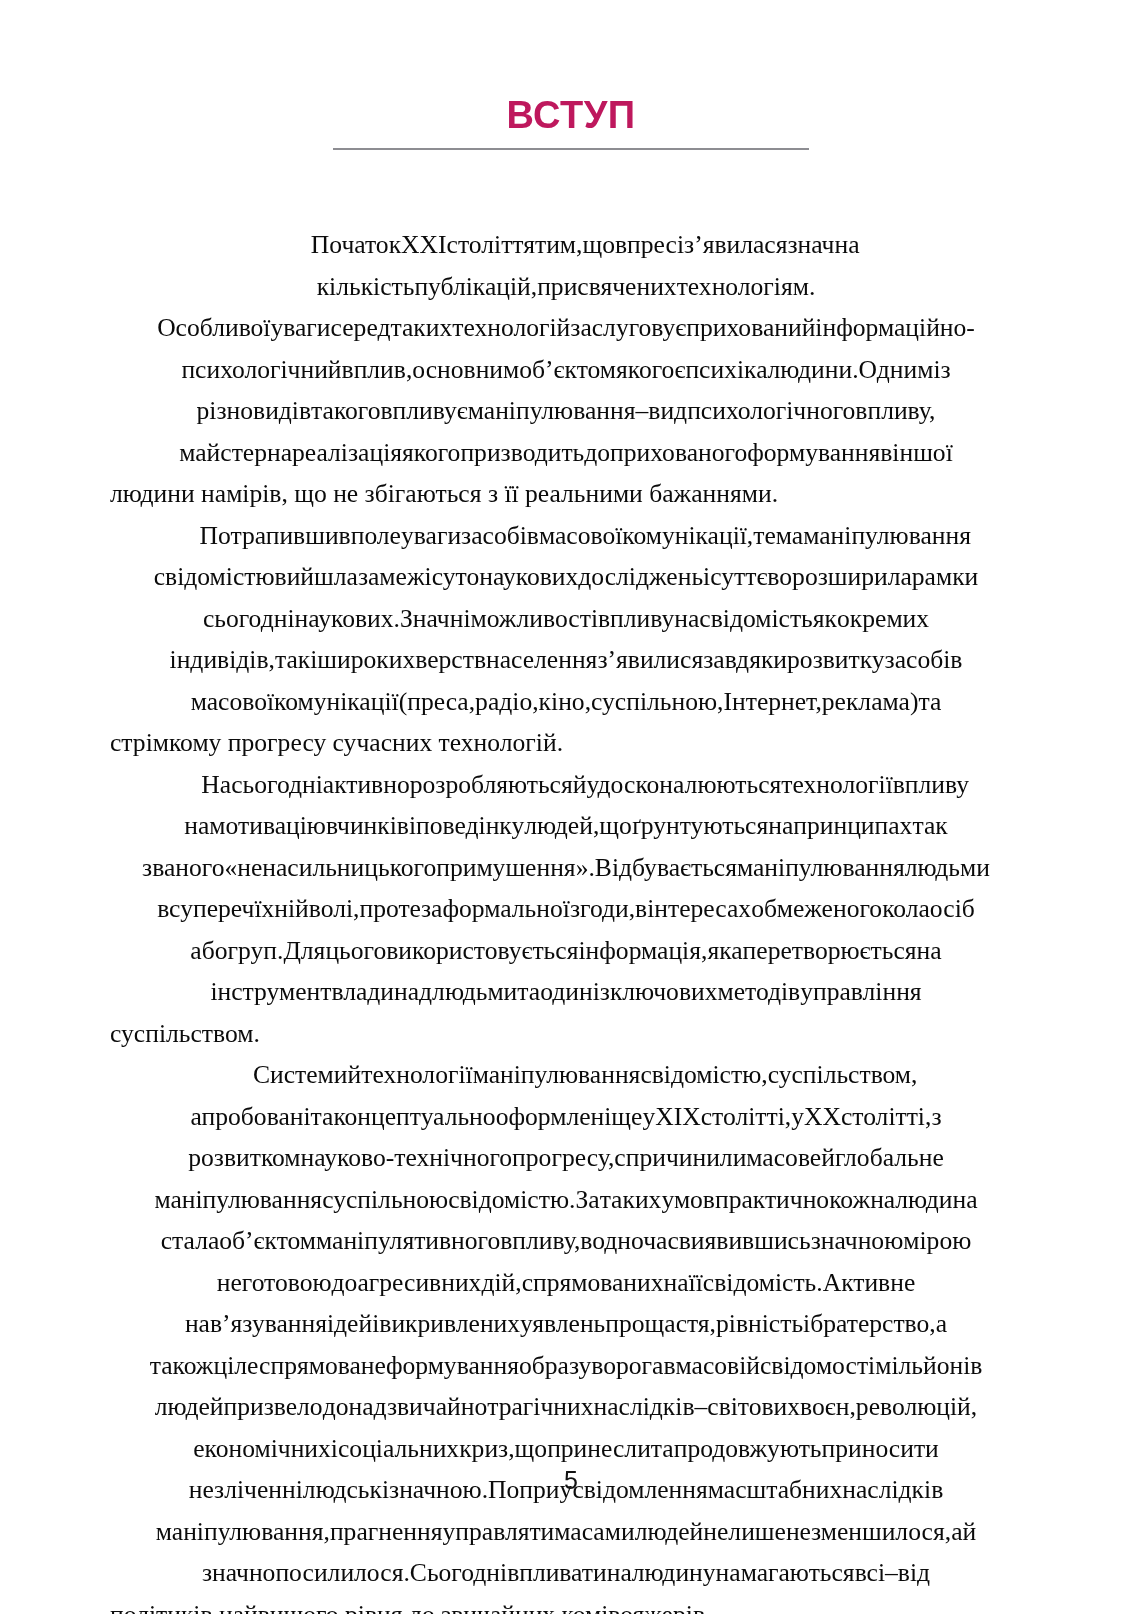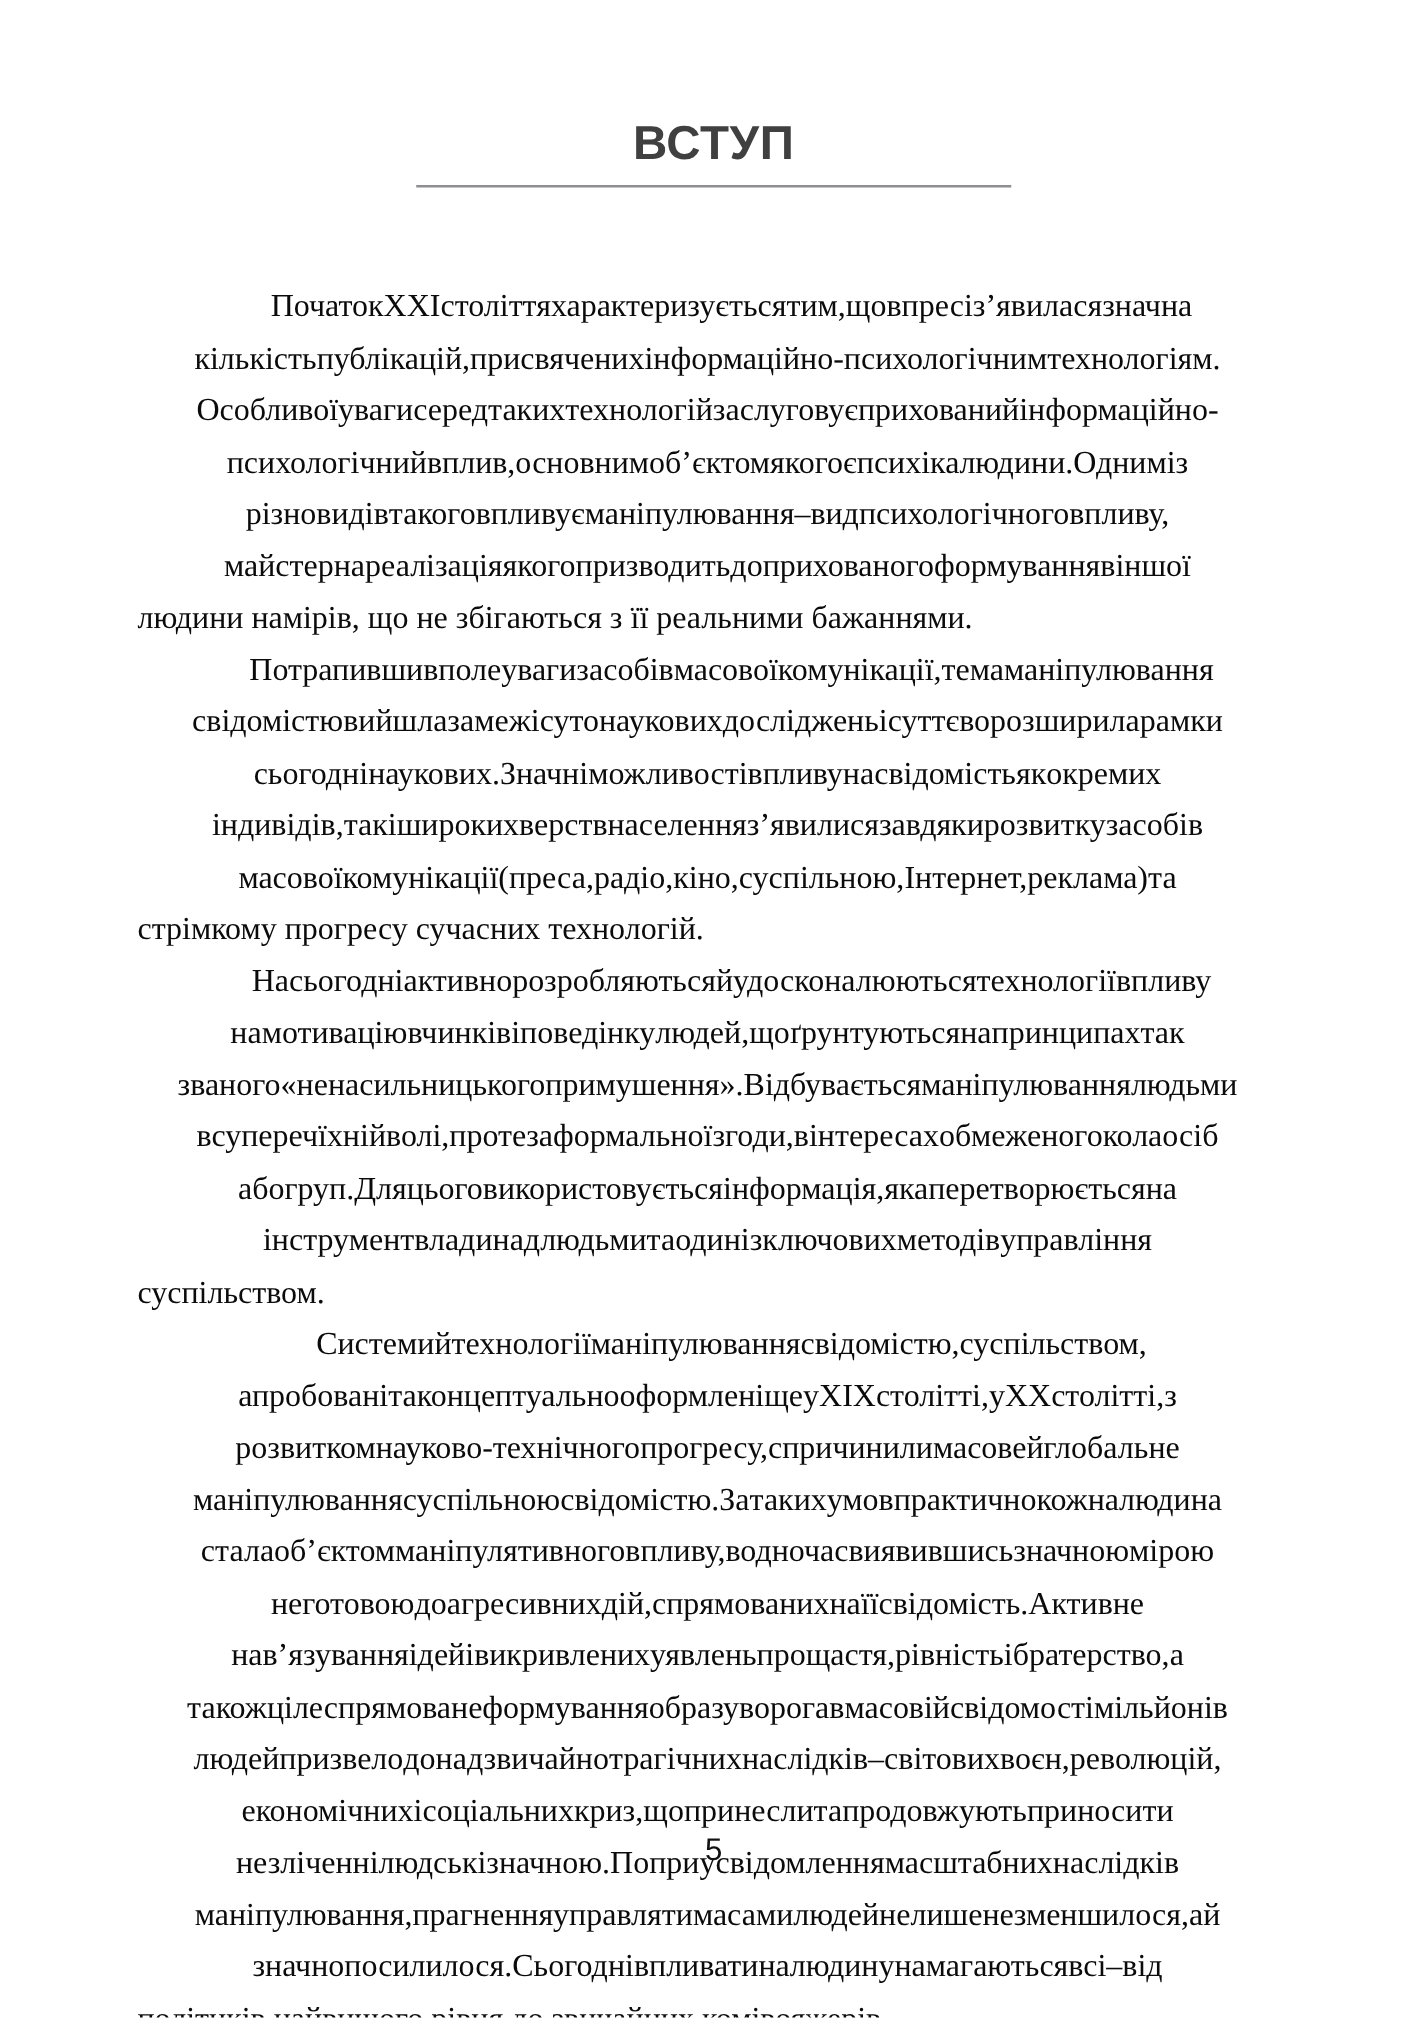--- a/index.html
+++ b/index.html
@@ -29,21 +29,21 @@
     right: 0;
     top: 96px;
     text-align: center;
   }
   .page-heading {
     font-family: "Liberation Sans", "DejaVu Sans", sans-serif;
     font-weight: 700;
     font-size: 38px;
     line-height: 1.05;
     letter-spacing: 0.5px;
-    color: #404040;
+    color: #be185d;
     margin: 0;
   }
   .heading-rule {
     width: 476px;
     height: 0;
     margin: 12px auto 0 auto;
     border: 0;
     border-top: 2px solid #8d8d92;
   }
 
@@ -98,33 +98,31 @@
     <h1 class="page-heading">ВСТУП</h1>
     <hr class="heading-rule">
   </div>
 
   <div class="body-text">
     <p>
         <span class="ln just">
           <span>&nbsp;&nbsp;&nbsp;&nbsp;&nbsp;&nbsp;Початок</span>
           <span>XXI</span>
           <span>століття</span>
-          <span>характеризується</span>
           <span>тим,</span>
           <span>що</span>
           <span>в</span>
           <span>пресі</span>
           <span>з’явилася</span>
           <span>значна</span>
         </span>
         <span class="ln just">
           <span>кількість</span>
           <span>публікацій,</span>
           <span>присвячених</span>
-          <span>інформаційно-психологічним</span>
           <span>технологіям.</span>
         </span>
         <span class="ln just">
           <span>Особливої</span>
           <span>уваги</span>
           <span>серед</span>
           <span>таких</span>
           <span>технологій</span>
           <span>заслуговує</span>
           <span>прихований</span>

